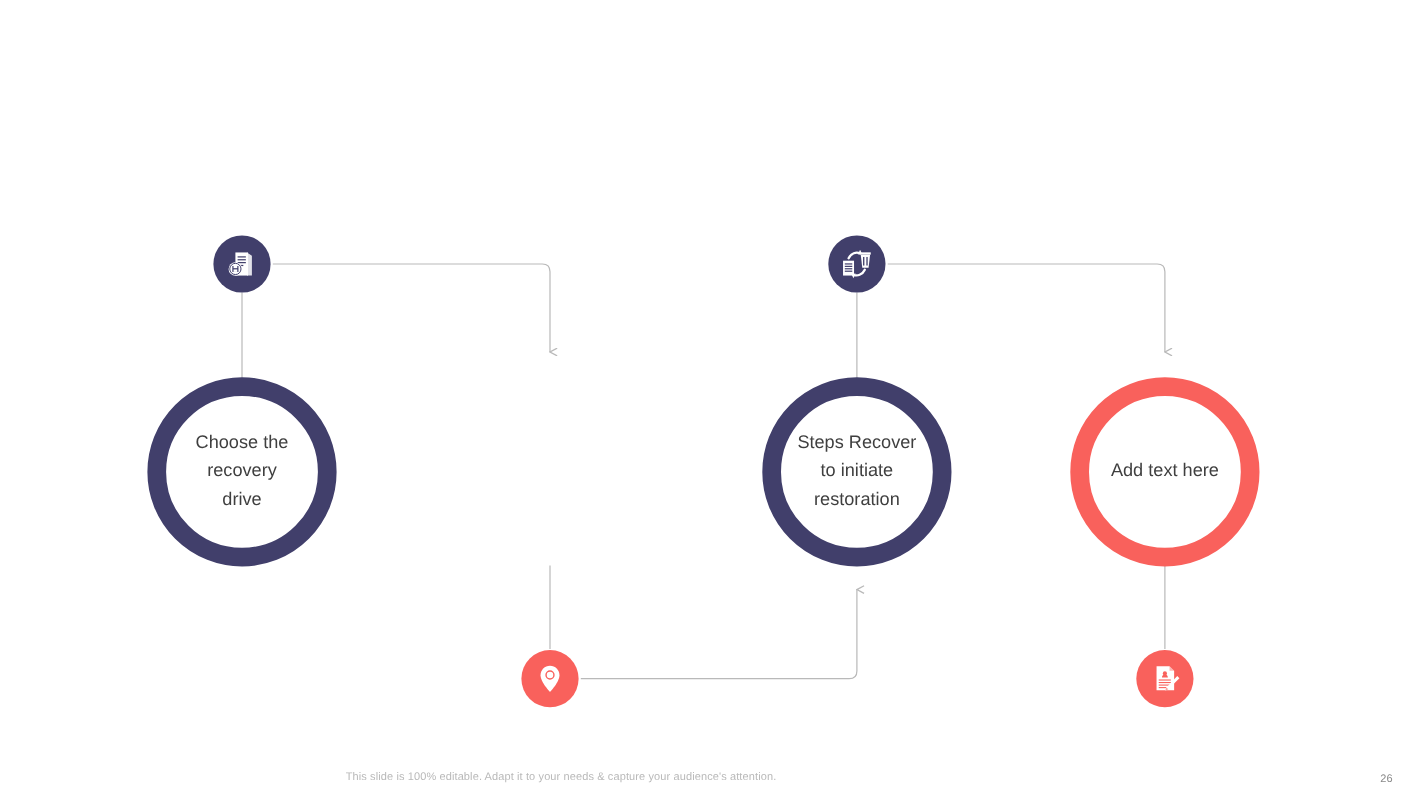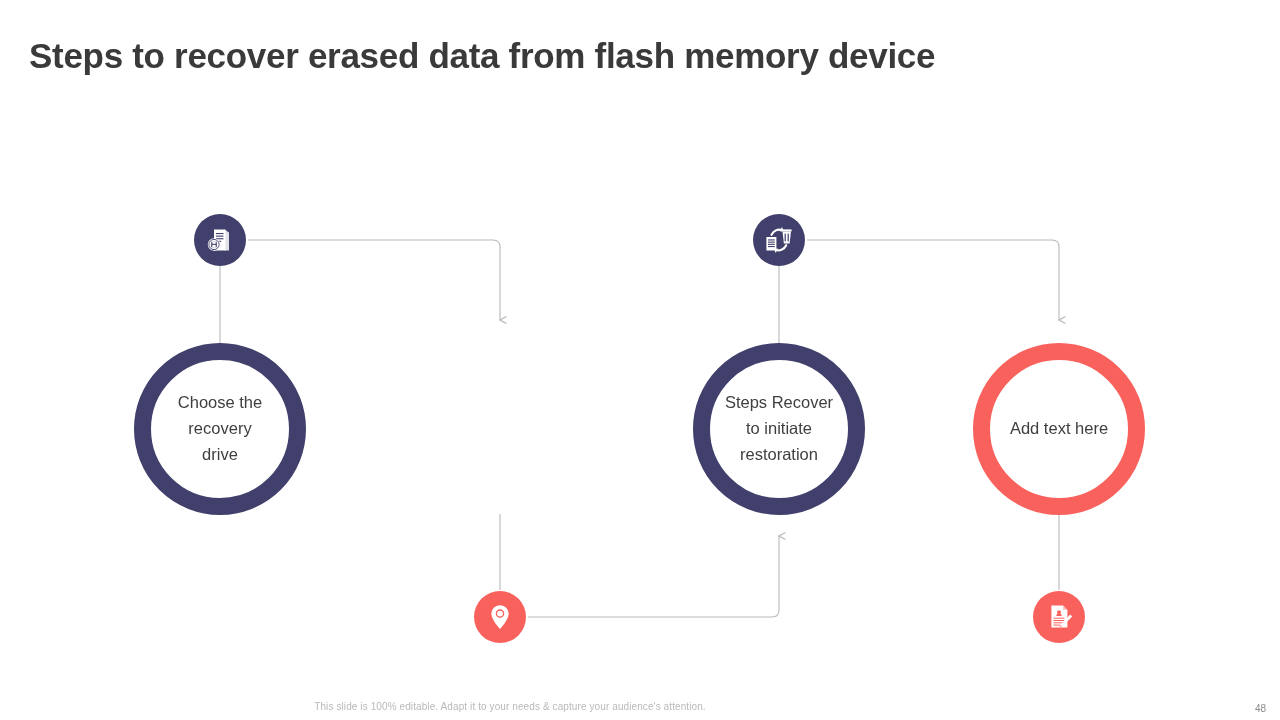--- a/index.html
+++ b/index.html
@@ -115,21 +115,20 @@
     top: 703px;
     font-size: 10px;
     color: #8a8a8a;
   }
 </style>
 </head>
 <body>
 
 <div class="slide">
 
-  <div class="page-title">Steps to recover erased data from flash memory device</div>
 
 
   <div class="diagram">
 
     <svg class="connector-layer" width="1280" height="720" viewBox="0 0 1280 720">
       <defs>
         <marker id="arrow-down" markerWidth="8" markerHeight="8" refX="4" refY="7" orient="auto" markerUnits="userSpaceOnUse">
           <path d="M0.5,0.5 L4,7 L7.5,0.5" fill="none" stroke="#b9b9b9" stroke-width="1.2"></path>
         </marker>
         <marker id="arrow-up" markerWidth="8" markerHeight="8" refX="4" refY="1" orient="auto" markerUnits="userSpaceOnUse">
@@ -241,15 +240,15 @@
           <path d="M26.2,12.6 L28.2,14.6 L18.1,24.7 L15.2,25.9 L16.4,23 Z" fill="#ffffff"></path>
           <path d="M16.4,23 L18.1,24.7 L15.2,25.9 Z" fill="#F9615C" opacity="0.6"></path>
         </svg>
       </span>
     </div>
 
   </div>
 
   <div class="footer-note">This slide is 100% editable. Adapt it to your needs &amp; capture your audience's attention.</div>
 
-  <div class="page-number">48</div>
+  <div class="page-number">26</div>
 
 </div>
 
 </body></html>

